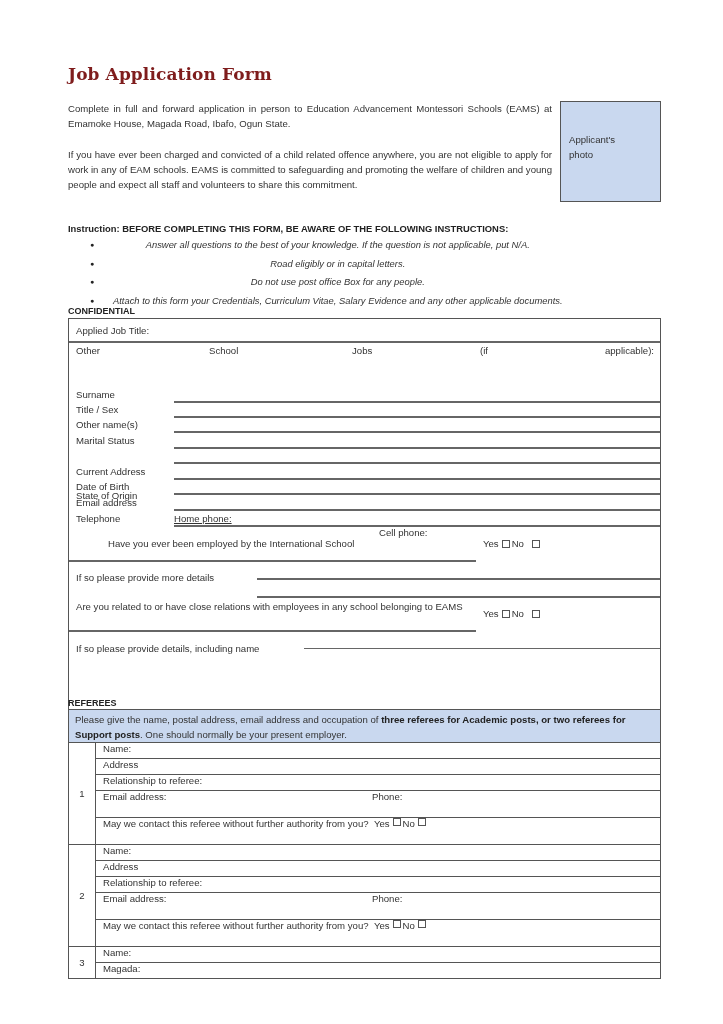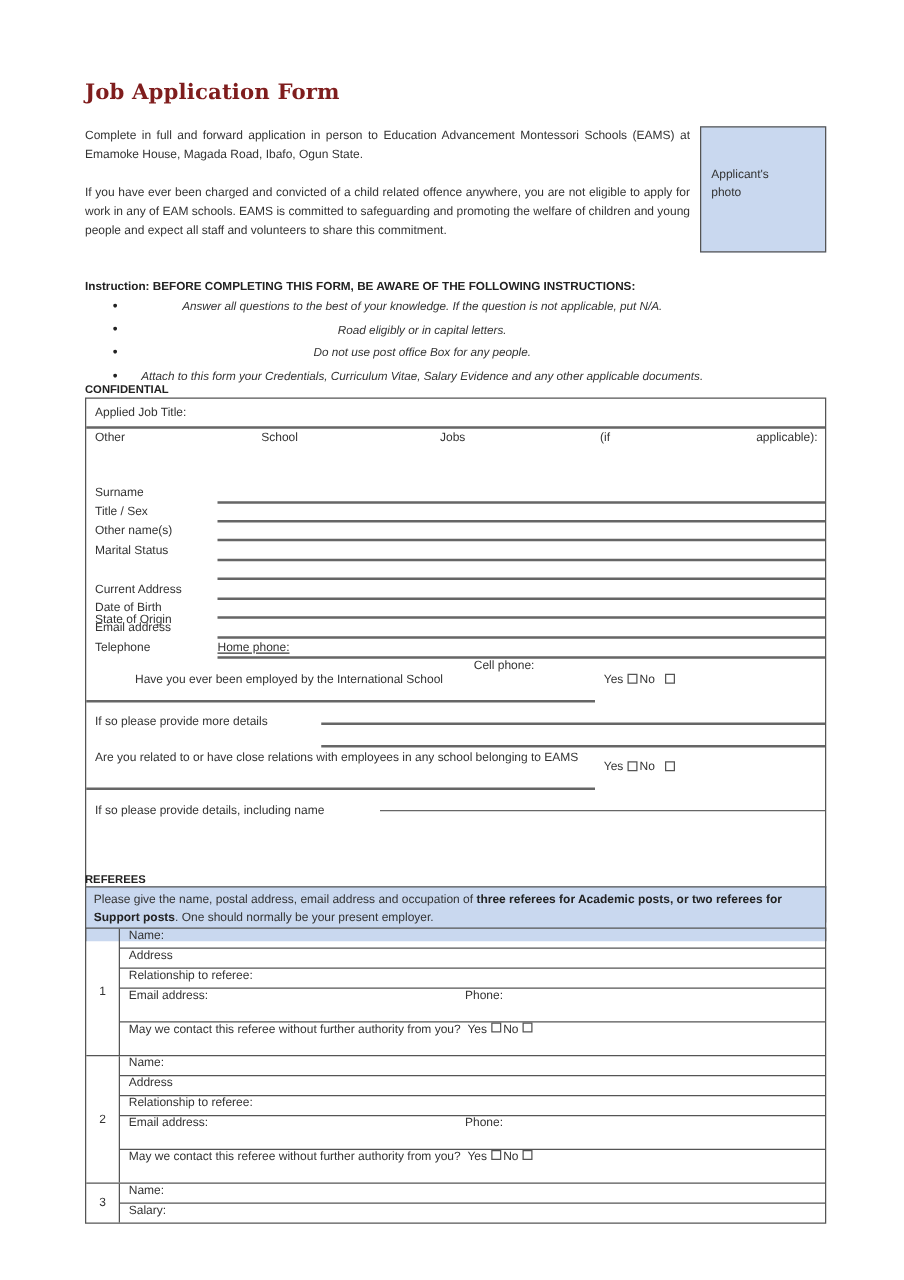--- a/index.html
+++ b/index.html
@@ -12,21 +12,21 @@
   .photo span { position: absolute; left: 8px; top: 30px; font-size: 9.6px; line-height: 15px; color: #333; }
   .instr-head { left: 68px; top: 223px; font-size: 9.4px; font-weight: bold; color: #222; }
   .bullets { left: 90px; top: 236px; margin: 0; padding: 0; list-style: none; text-align: center; }
   .bullets li { position: relative; padding-left: 23px; height: 18.5px; line-height: 18px; font-style: italic; font-size: 9.4px; color: #333; white-space: nowrap; }
   .bullets li::before { content: "\25CF"; position: absolute; left: 0; top: 0; font-style: normal; font-size: 7px; color: #222; }
   .sec-head { left: 68px; font-size: 9px; font-weight: bold; color: #222; }
   .box { left: 68px; width: 593px; border: 1.5px solid #555; box-sizing: border-box; }
   .hline { position: absolute; height: 1.5px; background: #666; }
   .lbl { position: absolute; font-size: 9.6px; color: #333; white-space: nowrap; }
   .chk { display: inline-block; width: 8px; height: 8px; border: 1px solid #555; vertical-align: -1px; margin: 0 2px 0 3px; box-sizing: border-box; }
-  .ref-note { left: 68px; top: 709px; width: 593px; height: 44px; background: #c9d8ef; border: 1.5px solid #555; box-sizing: border-box; border-bottom: none; }
+  .ref-note { left: 68px; top: 709px; width: 593px; height: 33px; background: #c9d8ef; border: 1.5px solid #555; box-sizing: border-box; border-bottom: none; }
   .ref-note p { margin: 0; padding: 2px 6px; font-size: 9.6px; line-height: 15px; color: #333; }
   .ref-note b { color: #222; }
   .reftable { left: 68px; top: 742px; width: 593px; border: 1.5px solid #555; box-sizing: border-box; }
   .refgroup { position: relative; border-bottom: 1.5px solid #555; }
   .refgroup:last-child { border-bottom: none; }
   .refnum { position: absolute; left: 0; top: 0; bottom: 0; width: 26px; border-right: 1.5px solid #555; display: flex; align-items: center; justify-content: center; font-size: 9.6px; }
   .refrows { margin-left: 27px; }
   .refrow { position: relative; border-bottom: 1.2px solid #555; padding-left: 7px; font-size: 9.6px; color: #333; display: flex; align-items: flex-start; white-space: nowrap; }
   .refrow:last-child { border-bottom: none; }
 </style>
@@ -149,17 +149,17 @@
     </div>
   </div>
 
   <div class="refgroup">
     <div class="refnum">3</div>
     <div class="refrows">
       <div class="refrow" style="height:15px;">
           <span>Name:</span>
         </div>
       <div class="refrow" style="height:15px;">
-          <span>Salary:</span>
+          <span>Magada:</span>
         </div>
     </div>
   </div>
 </div>
 
 </body></html>

